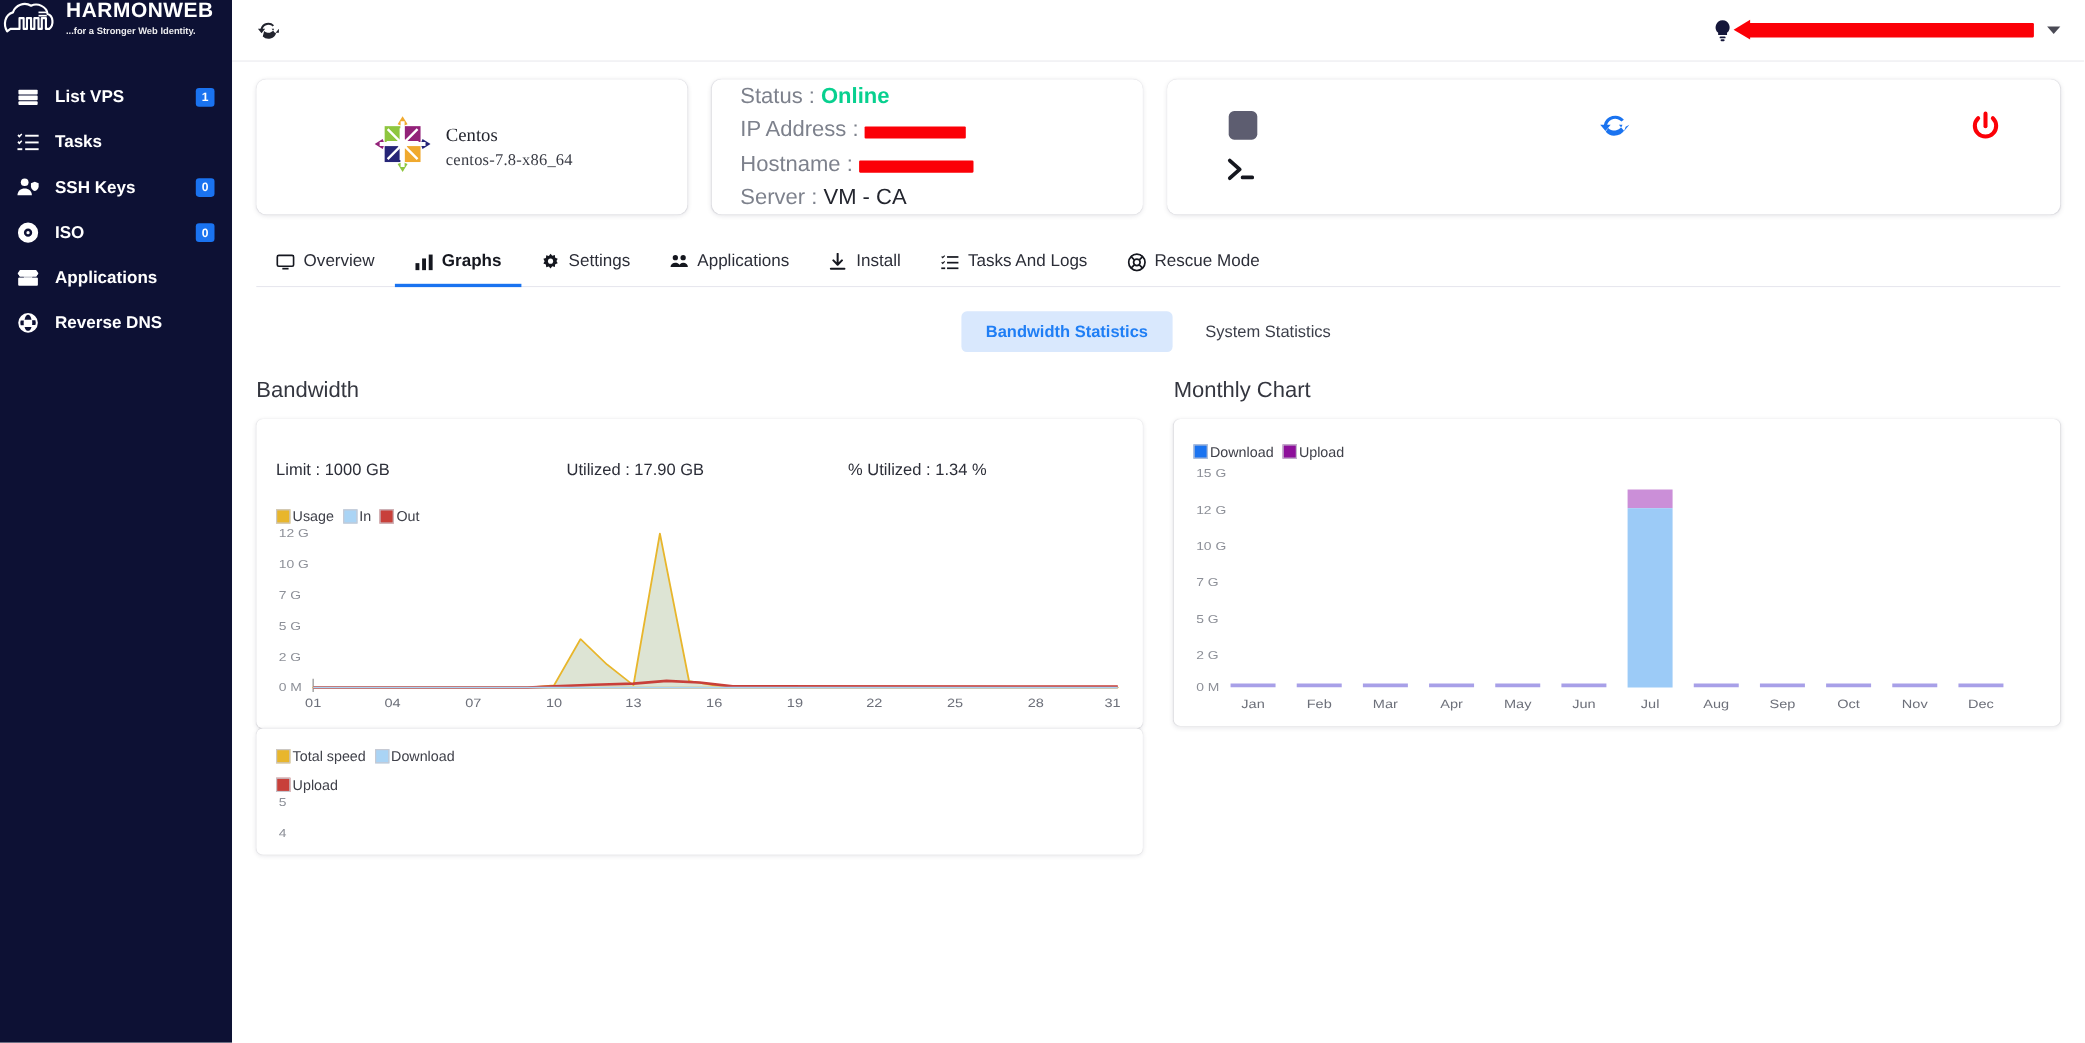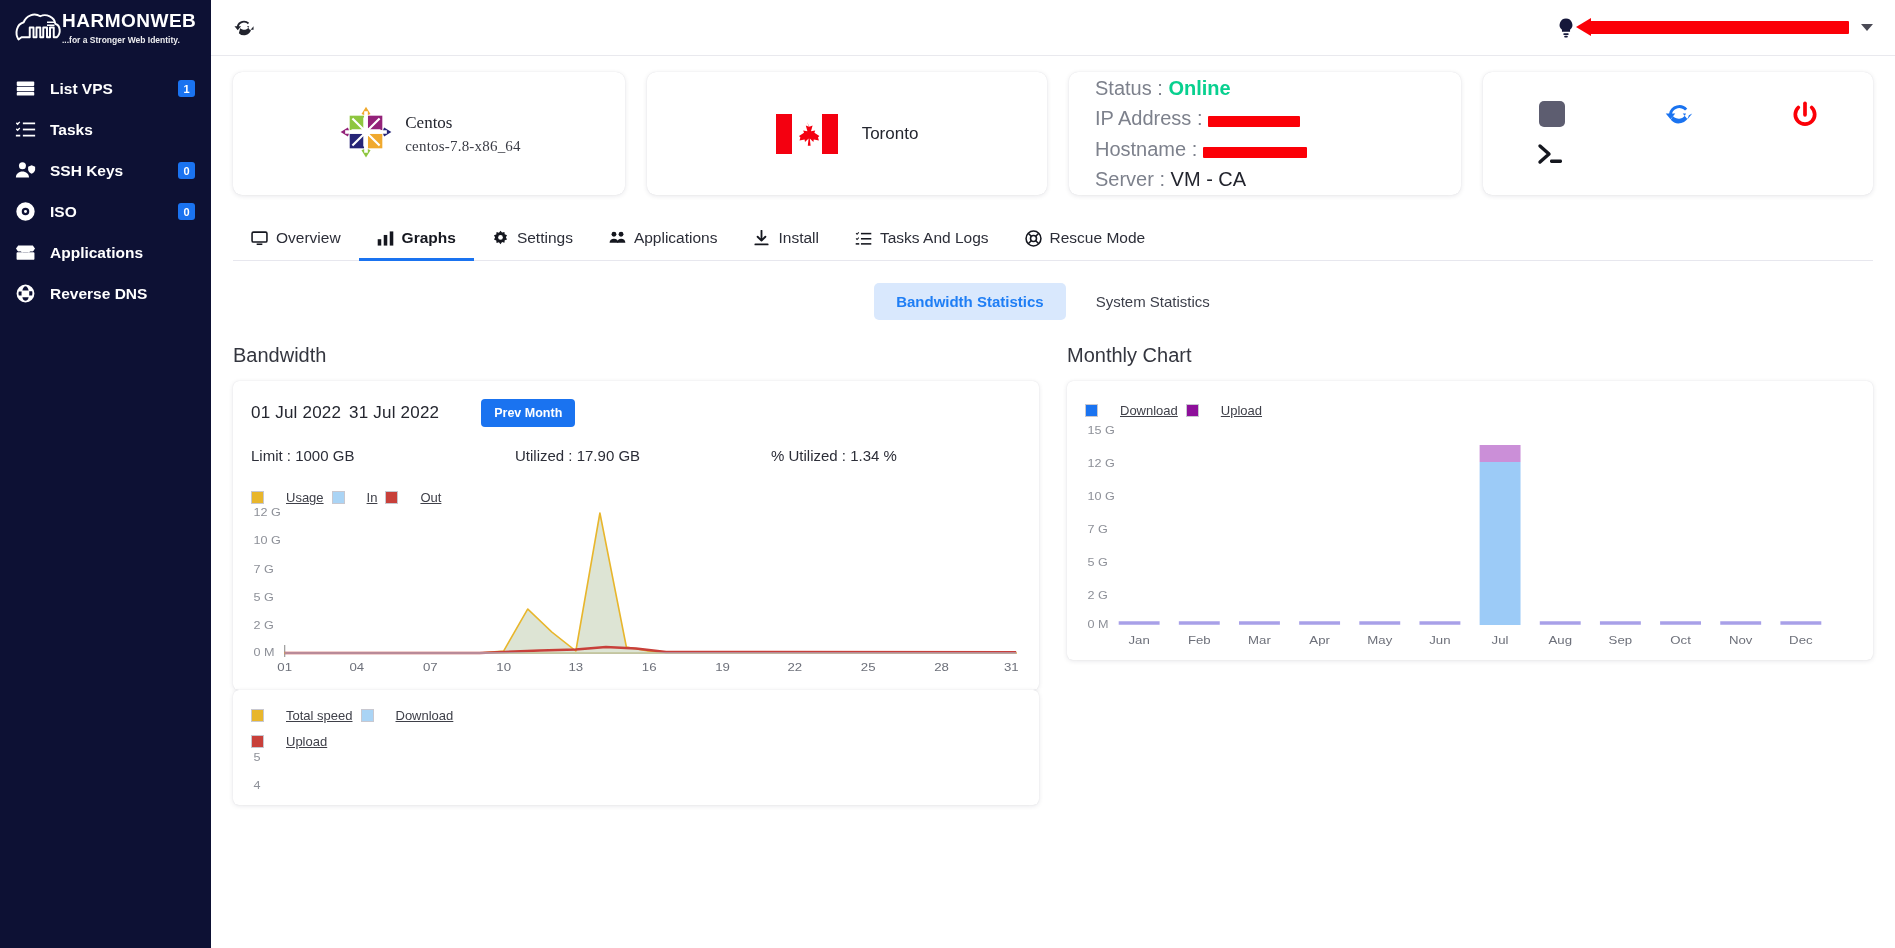--- a/index.html
+++ b/index.html
@@ -12,21 +12,21 @@
   }
   .app { display: flex; width: 1895px; height: 948px; }
 
   
   .sidebar {
     width: 211px; min-width: 211px; height: 948px;
     background: #0d1134;
     color: #ffffff;
     padding-top: 0;
   }
-  .brand { display: flex; align-items: center; height: 56px; padding-left: 14px; }
+  .brand { display: flex; height: 56px; padding-left: 2px; gap: 10px; }
   .brand-logo { width: 48px; height: 34px; flex: none; }
   .brand-text { line-height: 1; }
   .brand-name { font-size: 19px; font-weight: 800; letter-spacing: .5px; white-space: nowrap; }
   .brand-tag { font-size: 8.5px; font-weight: 700; opacity: .92; margin-top: 2px; white-space: nowrap; }
 
   .nav { margin-top: 12px; }
   .nav-item {
     display: flex; align-items: center; gap: 14px;
     height: 41px; padding: 0 16px 0 14px;
     cursor: pointer; position: relative;
@@ -123,21 +123,21 @@
   .prev-month-btn {
     margin-left: 42px; background: #1a73f0; color: #fff; border: 0;
     border-radius: 4px; padding: 7px 13px; font-size: 12.5px; font-weight: 700;
     cursor: pointer; font-family: inherit;
   }
   .bw-stats { display: flex; margin-top: 20px; font-size: 15px; color: #2c2e38; gap: 36px; }
   .bw-stats > div:nth-child(1) { width: 228px; }
   .bw-stats > div:nth-child(2) { width: 220px; }
 
   .legend { display: flex; align-items: center; gap: 8px; flex-wrap: wrap; font-size: 13px; color: #3f4049; }
-  .legend-item { display: flex; align-items: center; gap: 22px; cursor: pointer; text-decoration: underline; }
+  .legend-item { display: flex; align-items: center; gap: 2px; cursor: pointer; }
   .swatch { width: 13px; height: 13px; border: 1px solid #c8c8d0; display: block; }
 
   .chart-wrap { position: relative; }
   .chart-svg { display: block; width: 100%; }
   .ylab { font-size: 10.5px; fill: #8d9098; font-family: "Liberation Sans", sans-serif; }
   .xlab { font-size: 11px; fill: #6d707a; font-family: "Liberation Sans", sans-serif; text-anchor: middle; }
 
   .ns-head { display: flex; align-items: baseline; gap: 10px; margin-bottom: 14px; }
 </style>
 </head>
@@ -269,31 +269,20 @@
                 <circle cx="32" cy="32" r="5" fill="#fff"></circle>
               </g>
             </svg>
           </span>
           <div>
             <div class="os-name">Centos</div>
             <div class="os-version">centos-7.8-x86_64</div>
           </div>
         </div>
 
-        <div class="card card-loc">
-          <span class="flag">
-            <svg viewBox="0 0 62 40" width="62" height="40">
-              <rect width="62" height="40" fill="#fff"></rect>
-              <rect width="16" height="40" fill="#f40010"></rect>
-              <rect x="46" width="16" height="40" fill="#f40010"></rect>
-              <path d="M31 8 l2.4 4.8 3.2-1.2-1.6 5.6 4.2-.8-.8 2.4 5 3.2-1.4 1.4.9 3.1-5.1-.9-.4 2.4-3.6-3.6.8 7.4h-2.8l.8-7.4-3.6 3.6-.4-2.4-5.1.9.9-3.1-1.4-1.4 5-3.2-.8-2.4 4.2.8-1.6-5.6 3.2 1.2z" fill="#f40010"></path>
-            </svg>
-          </span>
-          <div class="loc-name">Toronto</div>
-        </div>
 
         <div class="card card-status">
           <div class="status-list">
             <div>
               <span class="status-key">Status :</span>
               <span class="status-online">Online</span>
             </div>
             <div>
               <span class="status-key">IP Address :</span>
               <span class="redact-inline" style="width:92px"></span>
@@ -398,25 +387,20 @@
       <div class="subtabs">
         <div class="subtab active">Bandwidth Statistics</div>
         <div class="subtab">System Statistics</div>
       </div>
 
       <div class="panels">
 
         <div class="col">
           <div class="panel-title">Bandwidth</div>
           <div class="panel">
-            <div class="bw-head">
-              <span class="bw-dates">01 Jul 2022</span>
-              <span class="bw-dates" style="margin-left:8px">31 Jul 2022</span>
-              <button class="prev-month-btn">Prev Month</button>
-            </div>
             <div class="bw-stats">
               <div>Limit : 1000 GB</div>
               <div>Utilized : 17.90 GB</div>
               <div>% Utilized : 1.34 %</div>
             </div>
 
             <div class="legend" style="margin-top:26px">
               <span class="legend-item">
                 <i class="swatch" style="background:#e8b62c"></i>
                 <span>Usage</span>

